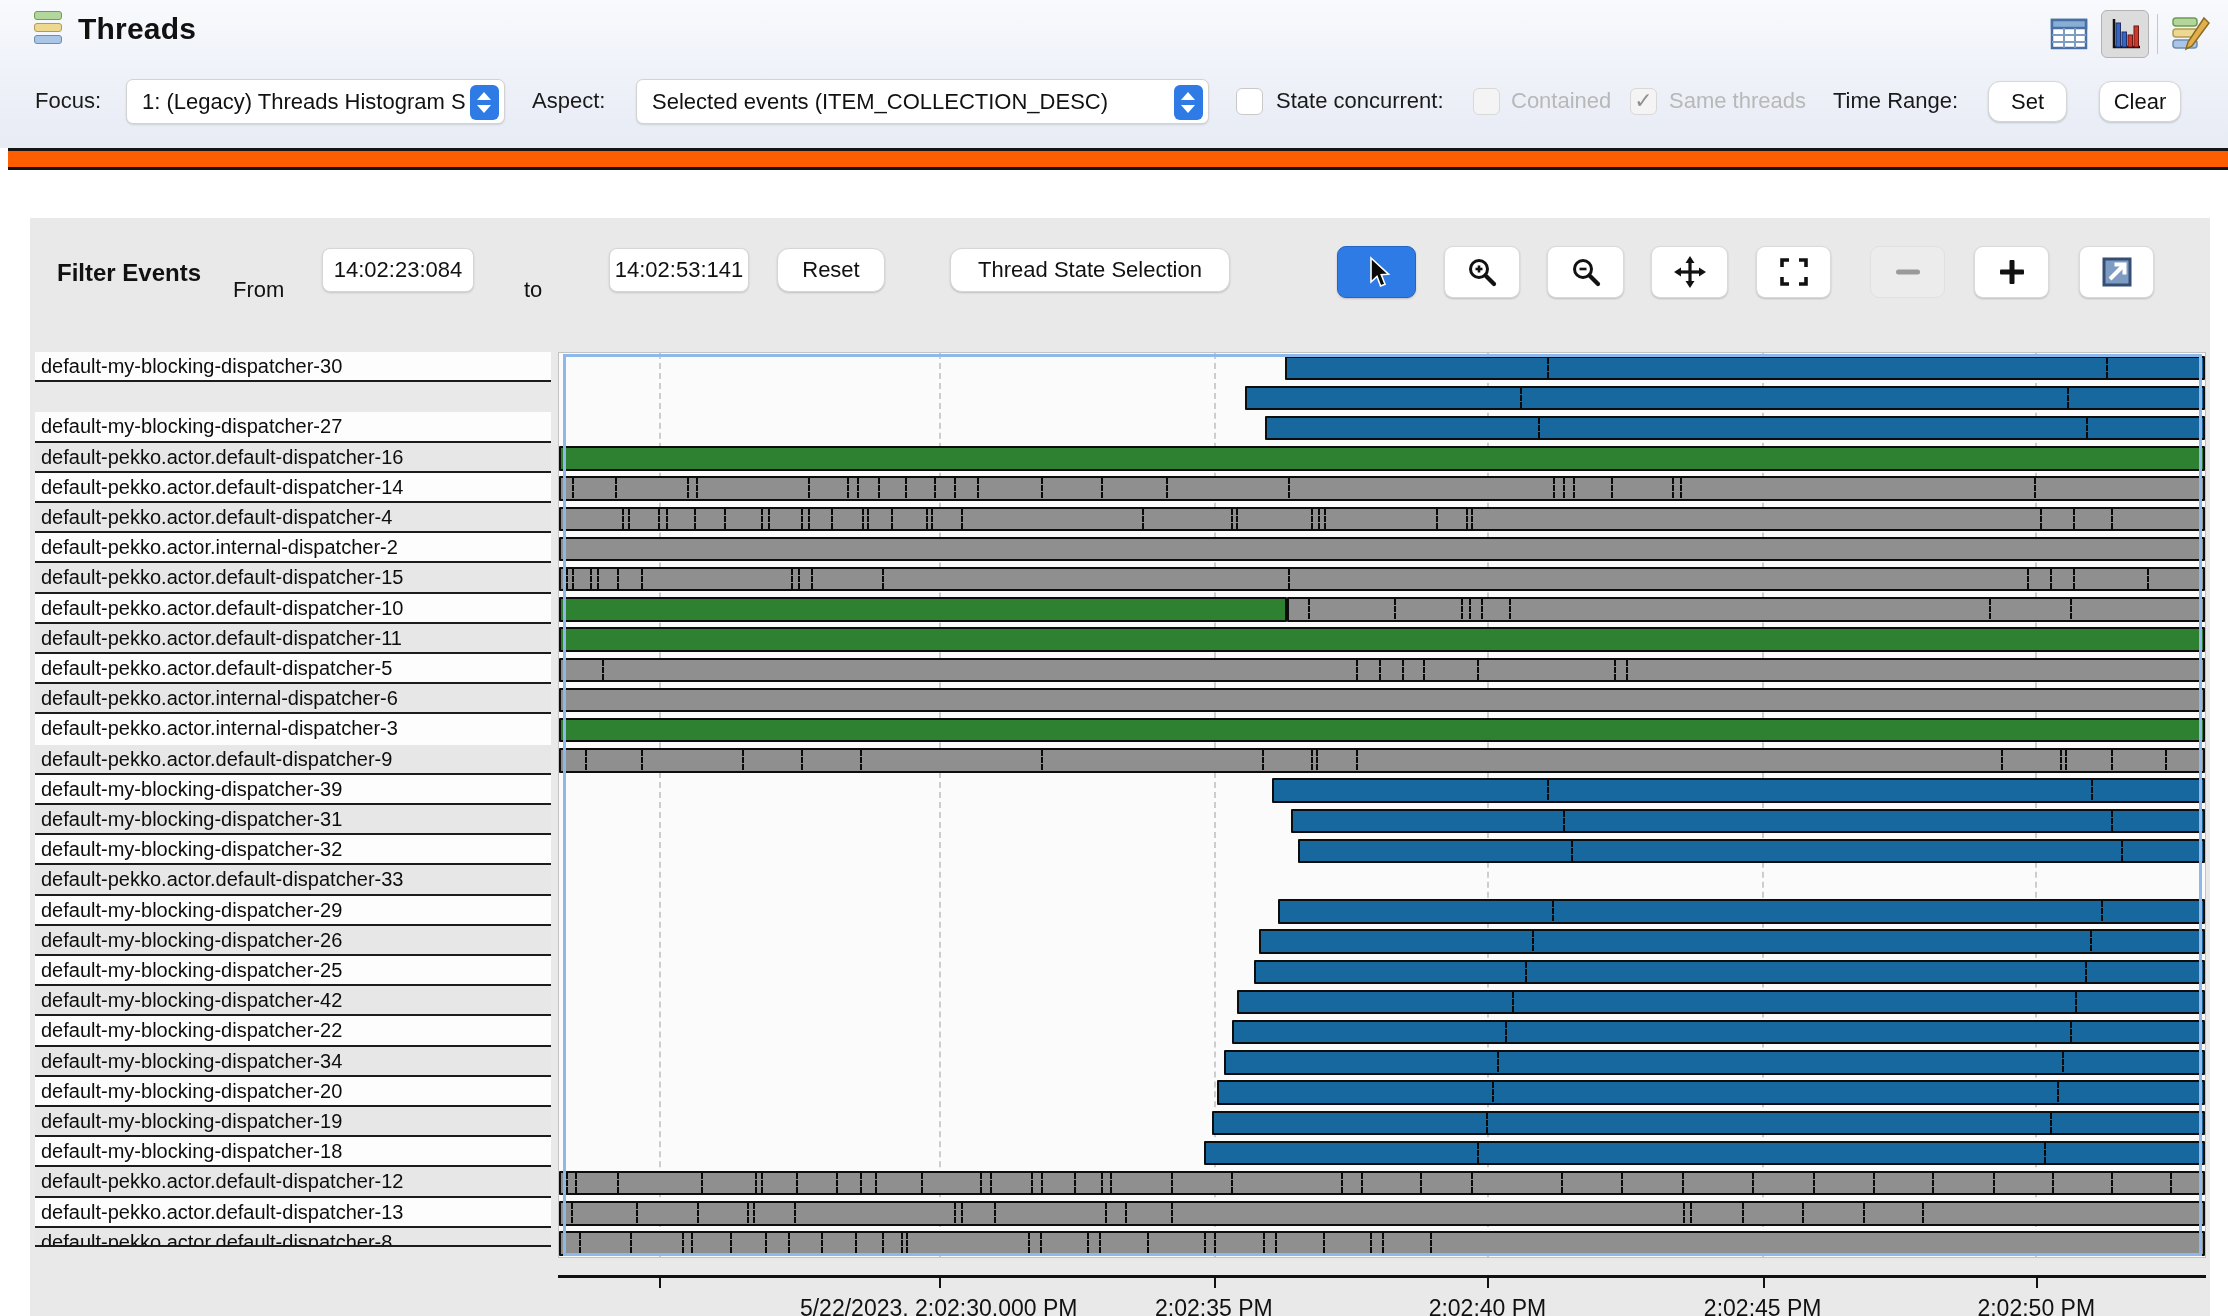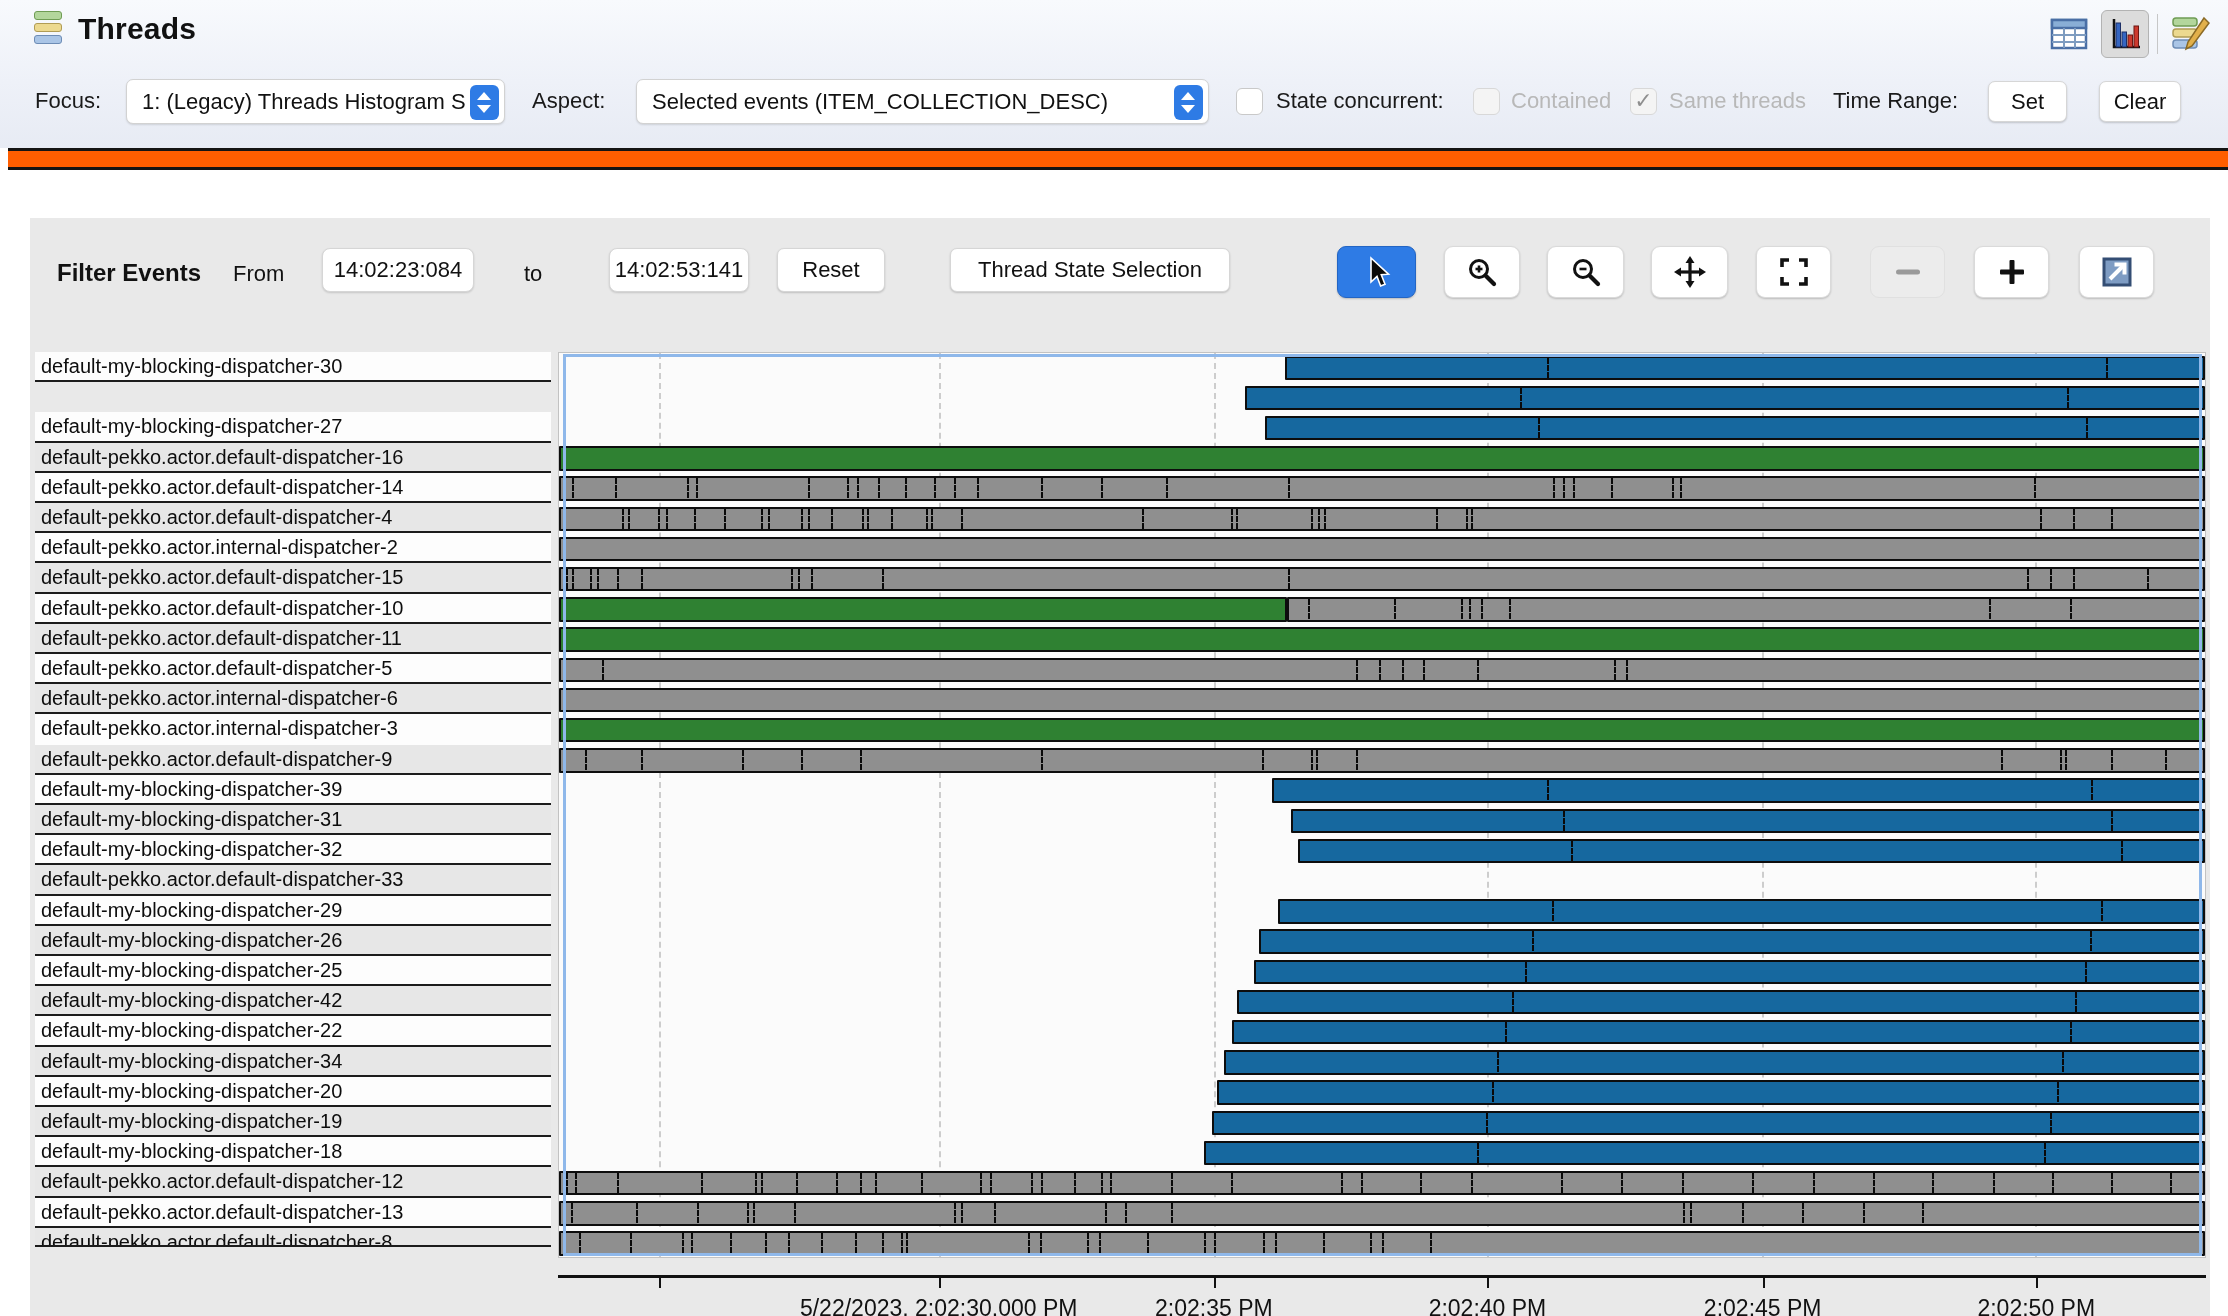--- a/index.html
+++ b/index.html
@@ -26,31 +26,31 @@
   .select { position:absolute; top:79px; height:45px; background:#fff; border:1px solid #d2d2d2; border-radius:7px;
             box-shadow:0 1px 2px rgba(0,0,0,.12); display:flex; align-items:center; padding-left:15px; font-size:22px; }
   .select .stepper { position:absolute; right:5px; top:5px; width:29px; height:35px; background:#2E7BE5; border-radius:6px; }
   .stepper i { position:absolute; left:7px; width:0; height:0; border-left:7.5px solid transparent; border-right:7.5px solid transparent; }
   .stepper .up { top:7px; border-bottom:8px solid #fff; }
   .stepper .dn { bottom:7px; border-top:8px solid #fff; }
   .cb { position:absolute; top:88px; width:27px; height:27px; background:#fff; border:1.5px solid #c9c9c9; border-radius:6px;
         font-size:22px; line-height:24px; text-align:center; color:#8f8f8f; font-weight:bold; }
   .cb.dis { background:#f4f4f4; border-color:#d8d8d8; }
   .lbl-dis { color:#b8b8b8; }
-  .btn { position:absolute; background:#fff; border:1px solid #d6d6d6; border-radius:7px; box-shadow:0 1px 2px rgba(0,0,0,.18);
+  .btn { position:absolute; background:#fff; border:1px solid #d6d6d6; border-radius:12px; box-shadow:0 1px 2px rgba(0,0,0,.18);
          font-size:22px; color:#111; text-align:center; }
 
   .orange-bar { position:absolute; left:8px; top:148px; width:2220px; height:22px; background:#FF5E00;
                 border-top:3px solid #141414; border-bottom:3px solid #141414; }
 
   
   .panel { position:absolute; left:30px; top:218px; width:2180px; height:1098px; background:#e9e9e9; }
 
   
-  .tb-label { position:absolute; font-size:22px; top:43px; }
+  .tb-label { position:absolute; font-size:22px; top:59px; }
   .tb-bold  { font-weight:bold; font-size:24px; top:41px; }
   .time-input { position:absolute; top:30px; height:44px; background:#fff; border:1px solid #d6d6d6; border-radius:8px;
                 box-shadow:0 1px 2px rgba(0,0,0,.15); font-size:22px; text-align:center; font-family:"Liberation Sans","DejaVu Sans",sans-serif; color:#111; }
   .tb-btn { top:30px; height:44px; line-height:42px; }
   .tool-btn { position:absolute; top:28px; height:52px; background:#fff; border:1px solid #dadada; border-radius:9px;
               box-shadow:0 1px 2px rgba(0,0,0,.2); display:flex; align-items:center; justify-content:center; }
   .tool-btn.active { background:#2E7BE5; border-color:#2365c4; }
   .tool-btn.disabled { background:#ececec; box-shadow:none; border-color:#e0e0e0; }
 
   

